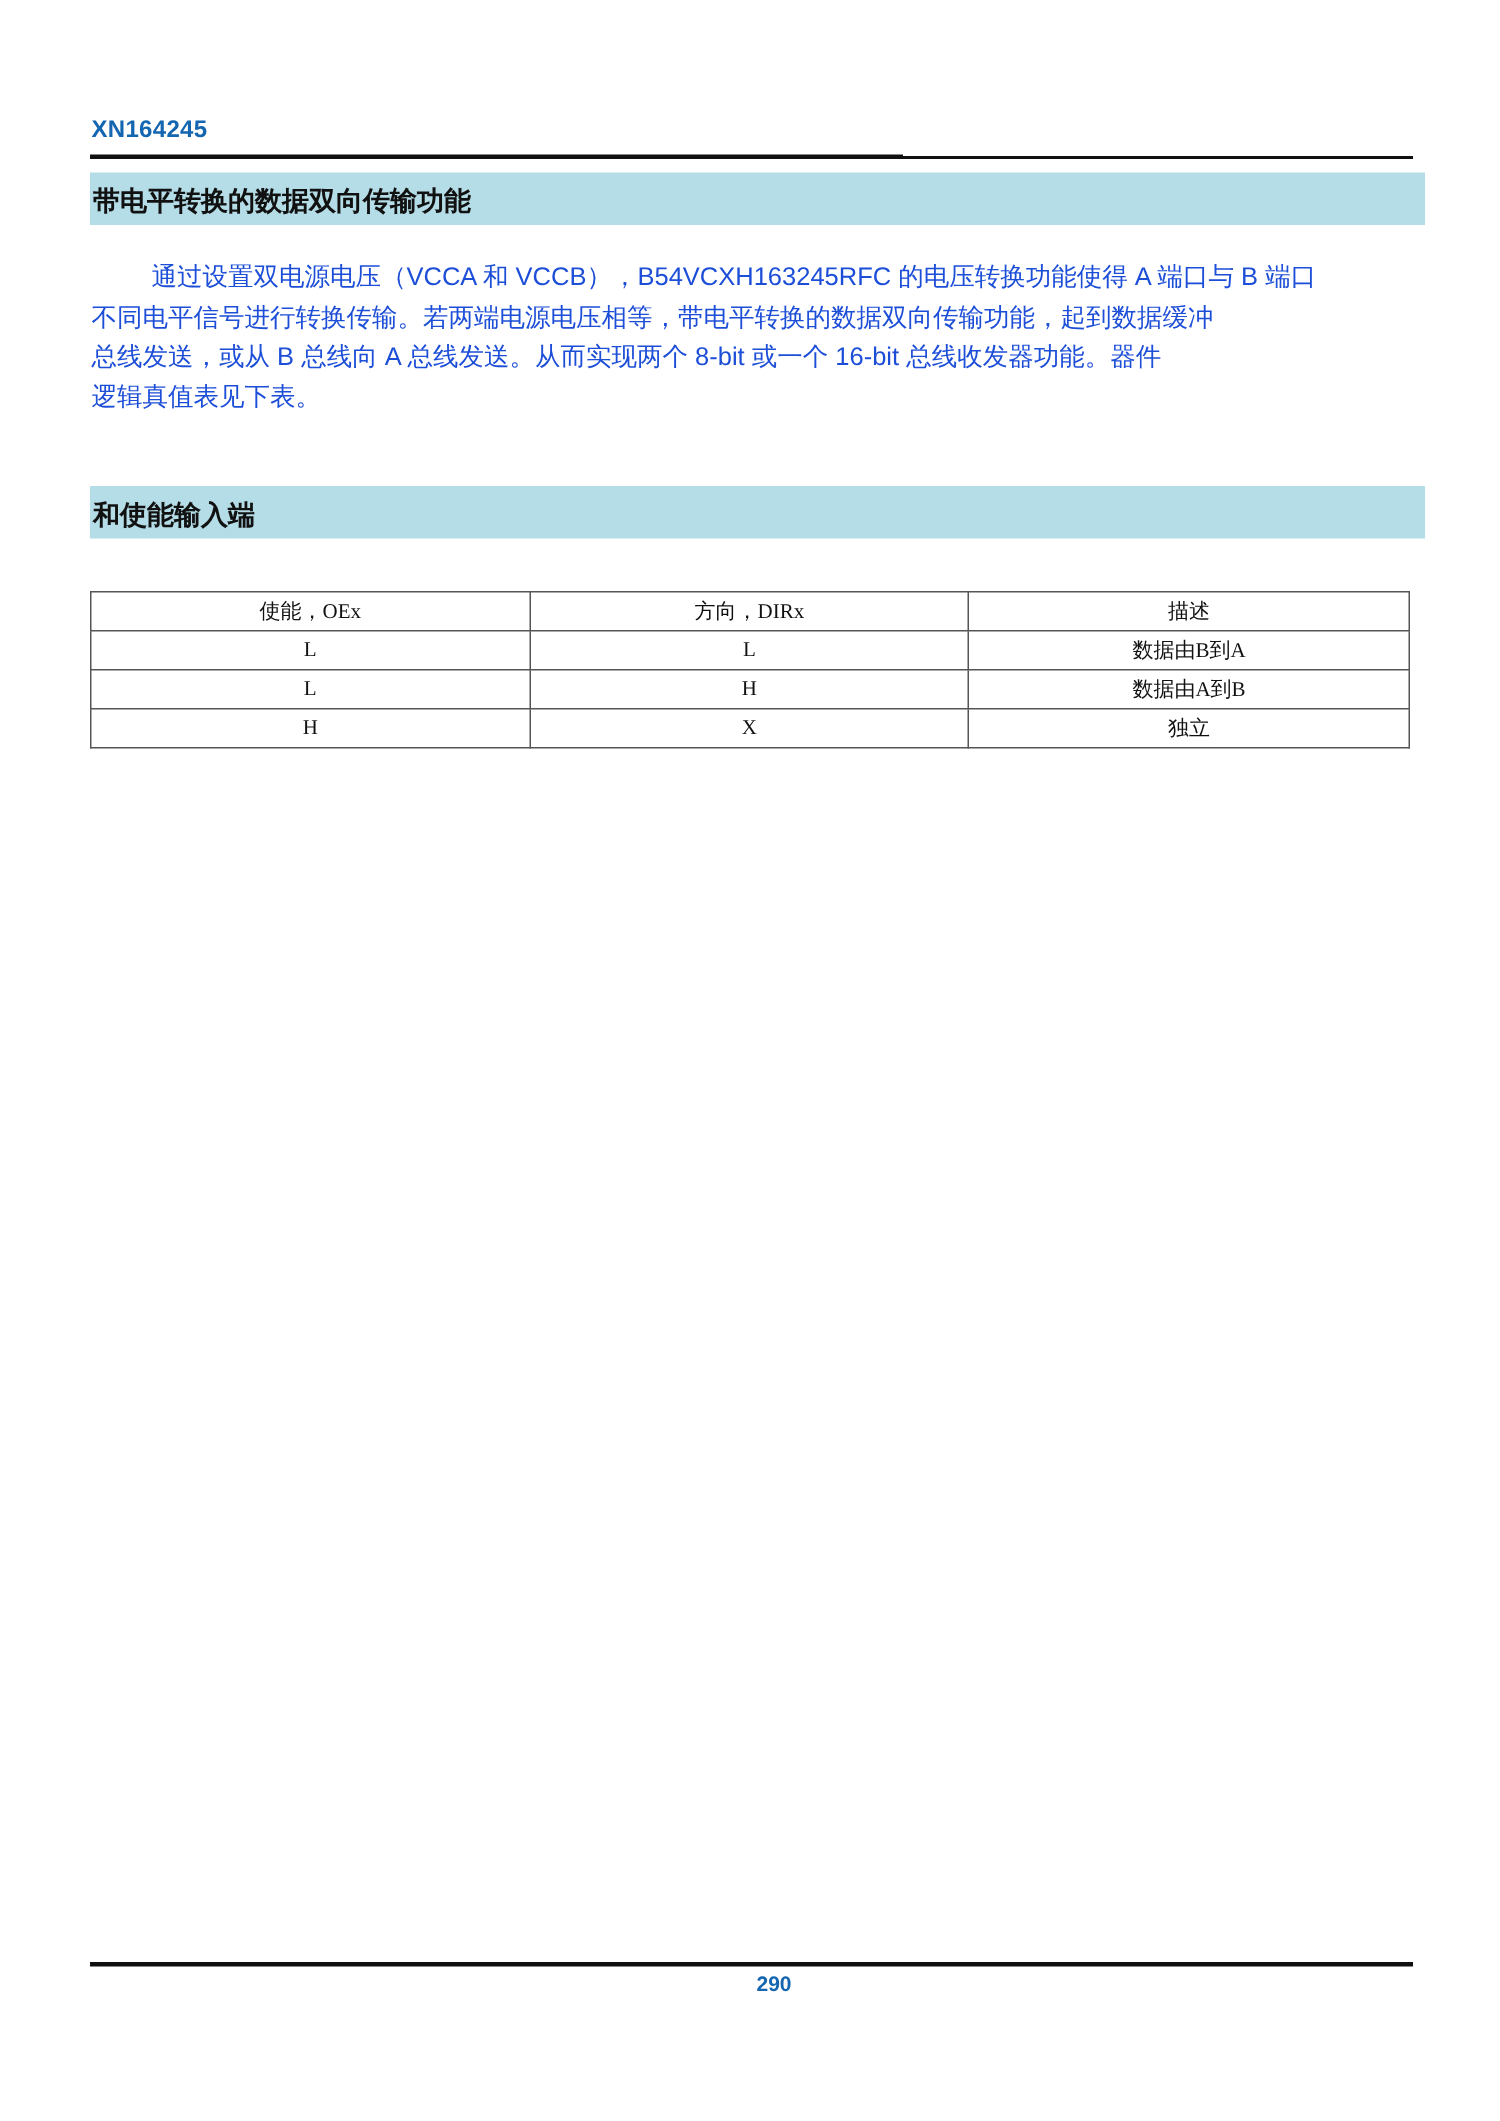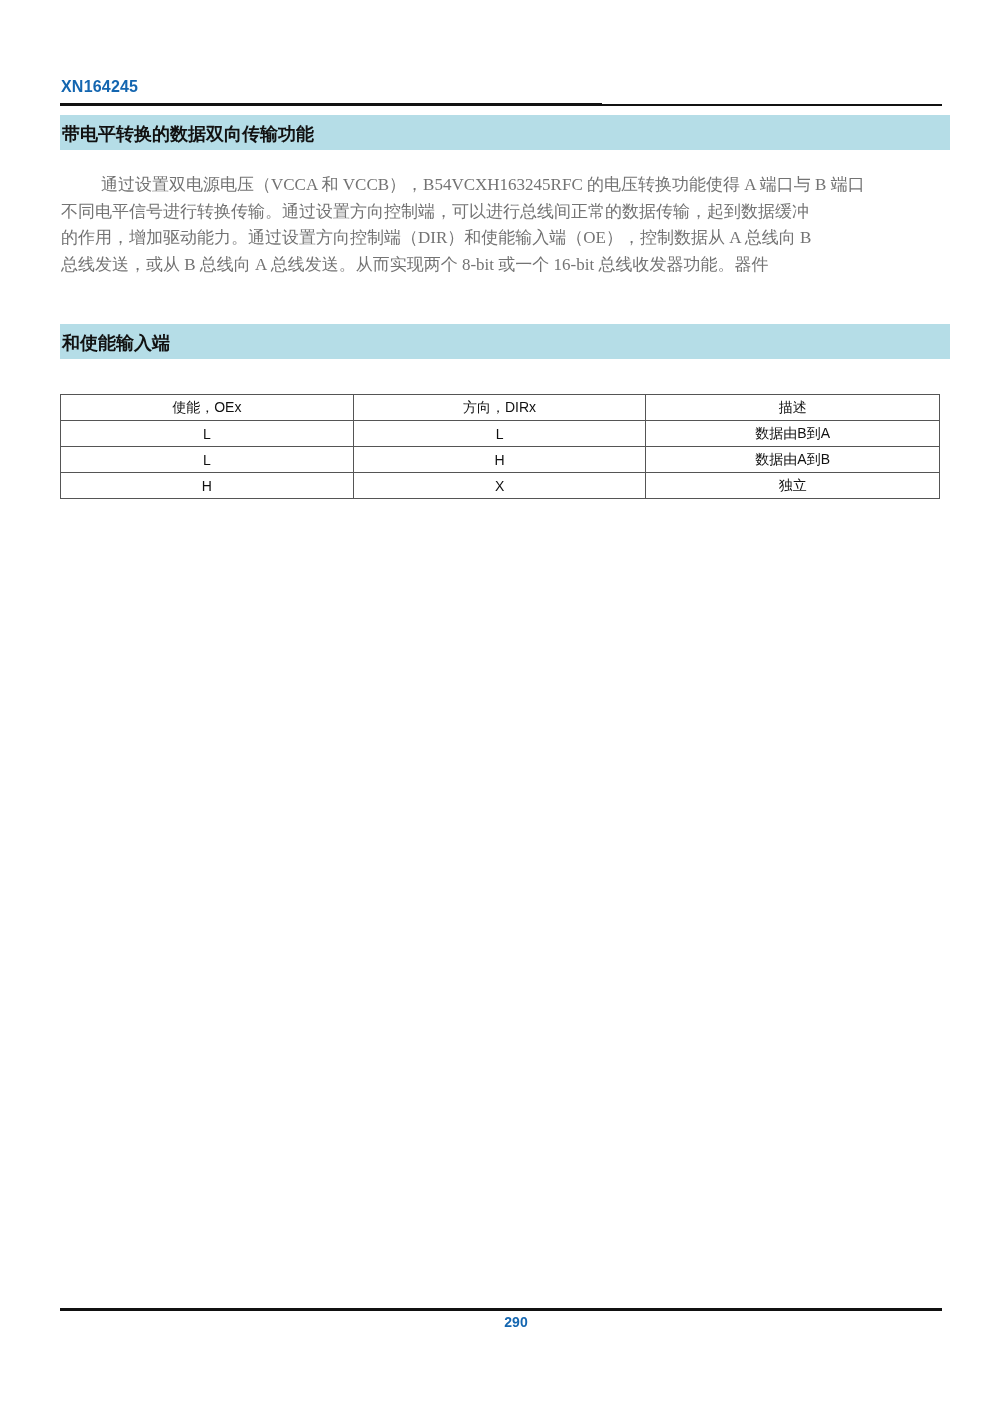--- a/index.html
+++ b/index.html
@@ -10,46 +10,46 @@
   .rule-top-thick { position: absolute; left: 60px; top: 103px; width: 542px; height: 3px; background: #111; }
   .rule-top-thin { position: absolute; left: 602px; top: 104px; width: 340px; height: 2px; background: #111; }
   .band { position: absolute; left: 60px; width: 890px; background: #b5dde7; }
   .band-title { position: absolute; left: 2px; font-weight: bold; font-size: 18px; color: #111;
                 font-family: "DejaVu Sans", sans-serif; }
   .band1 { top: 115px; height: 35px; text-align: center; }
   .band1 .band-title { top: 7px; }
   .band2 { top: 324px; height: 35px; }
   .band2 .band-title { top: 7px; }
   .para { position: absolute; left: 61px; top: 172px; width: 885px; font-size: 17px; line-height: 26.5px;
-          font-family: Liberation Serif, serif; color: #737373; }
+          font-family: Liberation Sans, sans-serif; color: #1d4ed8; }
   .para .line { white-space: nowrap; display: block; }
   .para .indent { padding-left: 40px; }
   table.truth { position: absolute; left: 60px; top: 394px; width: 880px; border-collapse: collapse;
-                font-family: Liberation Sans, sans-serif; font-size: 14px; color: #111; }
+                font-family: Liberation Serif, serif; font-size: 14px; color: #111; }
   table.truth td, table.truth th { border: 1px solid #555; height: 25px; text-align: center; font-weight: normal; padding: 0; }
   .rule-bottom { position: absolute; left: 60px; top: 1308px; width: 882px; height: 3px; background: #111; }
   .page-num { position: absolute; left: 16px; width: 1000px; top: 1314px; text-align: center;
               font-family: "Liberation Sans", sans-serif; font-weight: bold; font-size: 14px; color: #1466b0; }
 </style>
 </head>
 <body>
 
 <div class="doc-id">XN164245</div>
 <div class="rule-top-thick"></div>
 <div class="rule-top-thin"></div>
 
 <div class="band band1">
   <div class="band-title">带电平转换的数据双向传输功能</div>
 </div>
 
 <div class="para">
   <span class="line indent">通过设置双电源电压（VCCA 和 VCCB），B54VCXH163245RFC 的电压转换功能使得 A 端口与 B 端口</span>
-  <span class="line">不同电平信号进行转换传输。通过设置方向控制端，可以进行总线间正常的数据传输，起到数据缓冲</span>
-  <span class="line">的作用，增加驱动能力。通过设置方向控制端（DIR）和使能输入端（OE），控制数据从 A 总线向 B</span>
+  <span class="line">不同电平信号进行转换传输。若两端电源电压相等，带电平转换的数据双向传输功能，起到数据缓冲</span>
   <span class="line">总线发送，或从 B 总线向 A 总线发送。从而实现两个 8-bit 或一个 16-bit 总线收发器功能。器件</span>
+  <span class="line">逻辑真值表见下表。</span>
 </div>
 
 <div class="band band2">
   <div class="band-title">和使能输入端</div>
 </div>
 
 <table class="truth">
   <thead>
     <tr>
       <th style="width:33.3%">使能，OEx</th>

